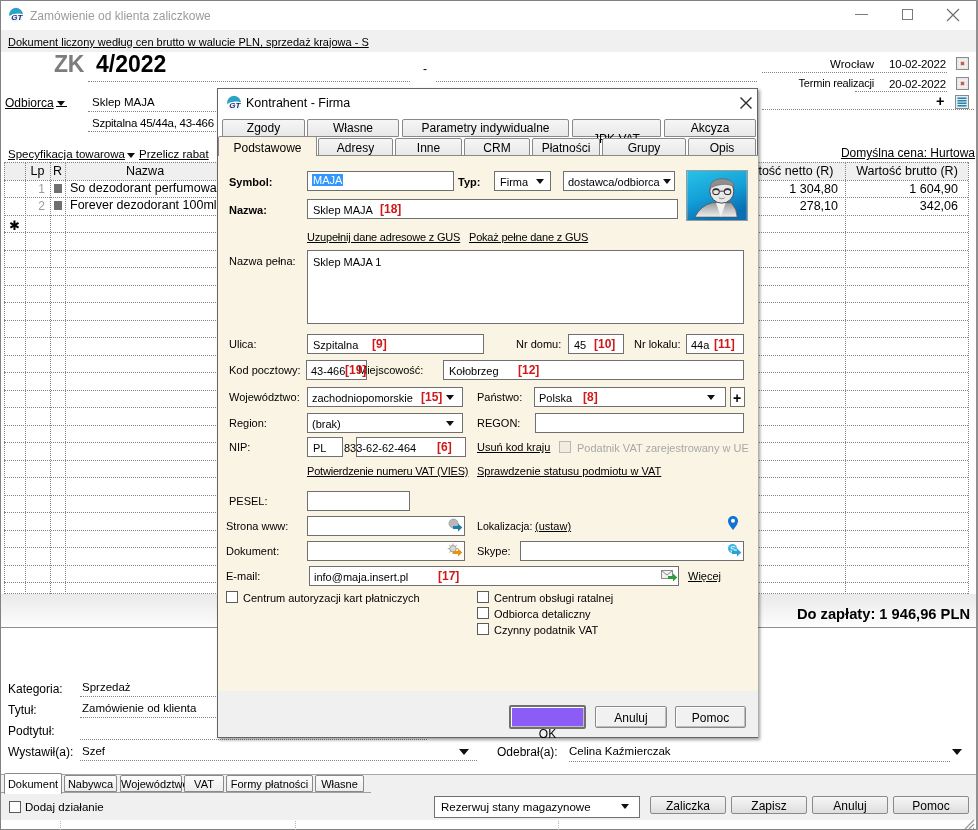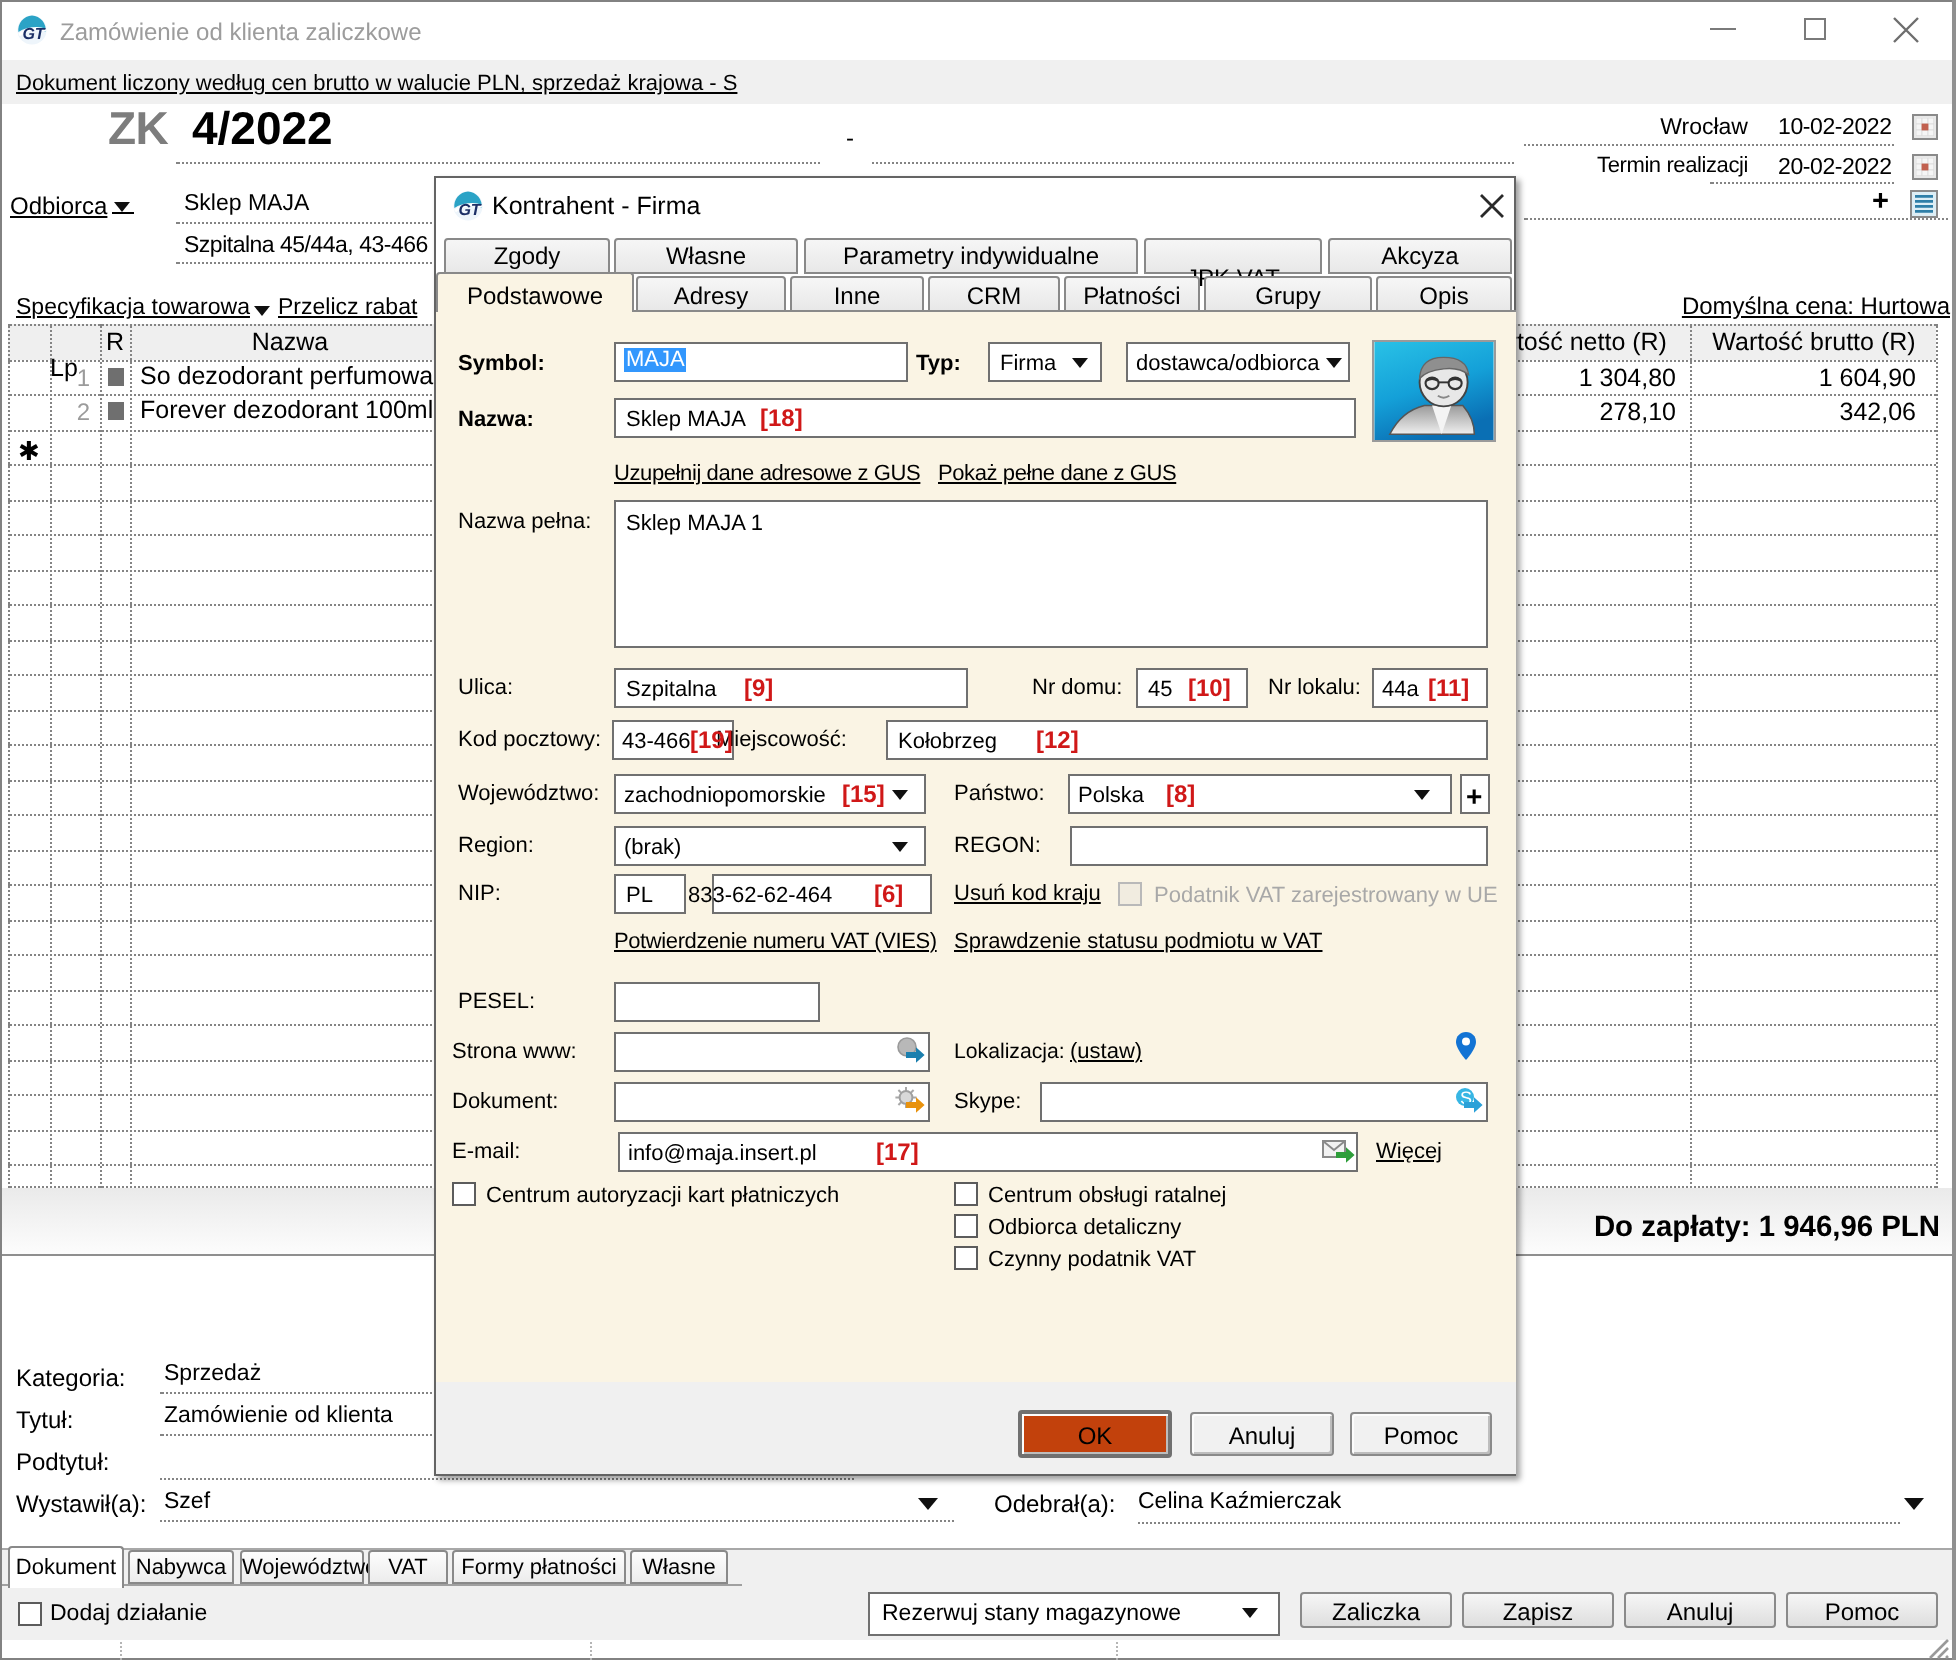--- a/index.html
+++ b/index.html
@@ -90,21 +90,21 @@
 <div class="dot" style="left:4px;top:547px;width:964px"></div>
 <div class="dot" style="left:4px;top:565px;width:964px"></div>
 <div class="dot" style="left:4px;top:582px;width:964px"></div>
 <div class="dot" style="left:4px;top:593px;width:964px"></div>
 <div class="vd" style="left:4px;top:162px;height:432px"></div>
 <div class="vd" style="left:25px;top:162px;height:432px"></div>
 <div class="vd" style="left:50px;top:162px;height:432px"></div>
 <div class="vd" style="left:65px;top:162px;height:432px"></div>
 <div class="vd" style="left:845px;top:162px;height:432px"></div>
 <div class="vd" style="left:968px;top:162px;height:432px"></div>
-<div class="a" style="left:25px;top:177px;width:25px;text-align:left;font-size:12.5px">Lp</div>
+<div class="a" style="left:25px;top:164px;width:25px;text-align:center;font-size:12.5px">Lp</div>
 <div class="a" style="left:50px;top:164px;width:15px;text-align:center;font-size:12.5px">R</div>
 <div class="a" style="left:65px;top:164px;width:160px;text-align:center;font-size:12.5px">Nazwa</div>
 <div class="a" style="left:736px;top:164px;font-size:12.5px;white-space:nowrap">Wartość netto (R)</div>
 <div class="a" style="left:848px;top:164px;width:118px;text-align:center;font-size:12.5px">Wartość brutto (R)</div>
 <div class="a lnk" style="left:790px;top:146px;width:185px;text-align:right;font-size:12px;white-space:nowrap">Domyślna cena: Hurtowa</div>
 <div class="a gray" style="left:25px;top:182px;width:20px;text-align:right;font-size:12px">1</div>
 <div class="a" style="left:54px;top:184px;width:8px;height:9px;background:#6f6f6f"></div>
 <div class="a" style="left:70px;top:181px;font-size:12.5px;white-space:nowrap">So dezodorant perfumowany 100ml</div>
 <div class="a" style="left:740px;top:182px;width:98px;text-align:right;font-size:12.5px">1 304,80</div>
 <div class="a" style="left:860px;top:182px;width:98px;text-align:right;font-size:12.5px">1 604,90</div>
@@ -180,21 +180,21 @@
 <div class="tab" style="left:664px;top:119px;width:92px;height:18px;padding-top:1px;z-index:11">Akcyza</div>
 <div class="tab" style="left:318px;top:138px;width:75px;height:18px;padding-top:2px;z-index:11">Adresy</div>
 <div class="tab" style="left:395px;top:138px;width:67px;height:18px;padding-top:2px;z-index:11">Inne</div>
 <div class="tab" style="left:464px;top:138px;width:66px;height:18px;padding-top:2px;z-index:11">CRM</div>
 <div class="tab" style="left:532px;top:138px;width:68px;height:18px;padding-top:2px;z-index:11">Płatności</div>
 <div class="tab" style="left:602px;top:138px;width:84px;height:18px;padding-top:2px;z-index:11">Grupy</div>
 <div class="tab" style="left:688px;top:138px;width:68px;height:18px;padding-top:2px;z-index:11">Opis</div>
 <div class="a" style="left:218px;top:155px;width:540px;height:536px;background:#faf4e4;border-top:1px solid #898989;z-index:11"></div>
 <div class="tab" style="left:218px;top:136px;width:99px;height:20px;background:#faf4e4;border-bottom:0;padding-top:4px;font-weight:normal;z-index:12">Podstawowe</div>
 <div class="a" style="left:218px;top:691px;width:540px;height:46px;background:#f0f0f0;z-index:11"></div>
-<div class="btn" style="left:509px;top:705px;width:77px;height:24px;background:#c2410c;border:2px solid #707070;box-shadow:inset 1px 1px 0 #fcfcfc,inset -1px -1px 0 #bdbdbd;padding-top:4px;z-index:11">OK</div>
+<div class="btn" style="left:509px;top:705px;width:77px;height:24px;background:#8b5cf6;border:2px solid #707070;box-shadow:inset 1px 1px 0 #fcfcfc,inset -1px -1px 0 #bdbdbd;padding-top:20px;z-index:11">OK</div>
 <div class="btn" style="left:595px;top:706px;width:72px;height:22px;background:#f1f1f1;box-shadow:inset 1px 1px 0 #fcfcfc,inset -1px -1px 0 #bdbdbd;padding-top:4px;z-index:11">Anuluj</div>
 <div class="btn" style="left:675px;top:706px;width:71px;height:22px;background:#f1f1f1;box-shadow:inset 1px 1px 0 #fcfcfc,inset -1px -1px 0 #bdbdbd;padding-top:4px;z-index:11">Pomoc</div>
 <div class="a" style="left:229px;top:176px;font-weight:bold;z-index:11">Symbol:</div>
 <div class="tb" style="left:307px;top:171px;width:147px;height:20px;z-index:11"></div>
 <div class="a" style="left:312px;top:174px;background:#3297fd;color:#fff;padding:0 1px;z-index:11">MAJA</div>
 <div class="a" style="left:458px;top:176px;font-weight:bold;z-index:11">Typ:</div>
 <div class="tb" style="left:494px;top:171px;width:57px;height:20px;z-index:11"></div>
 <div class="a" style="left:500px;top:176px;white-space:nowrap;z-index:11">Firma</div>
 <div class="tri" style="left:536px;top:179px;z-index:12"></div>
 <div class="tb" style="left:563px;top:171px;width:112px;height:20px;z-index:11"></div>

